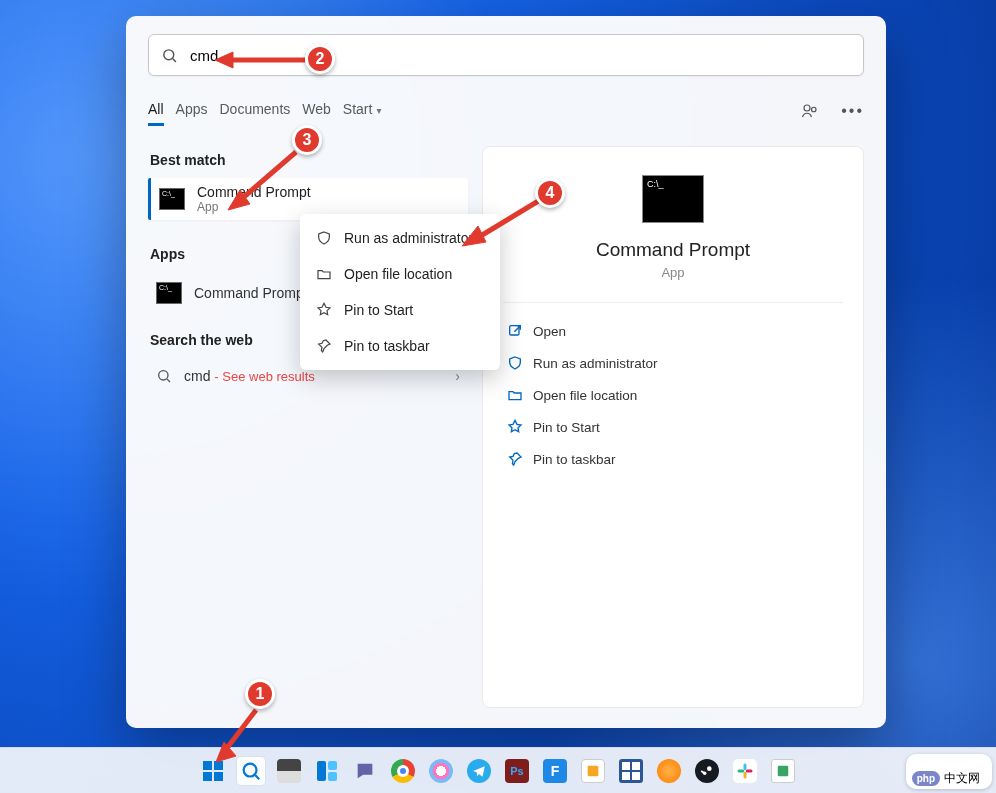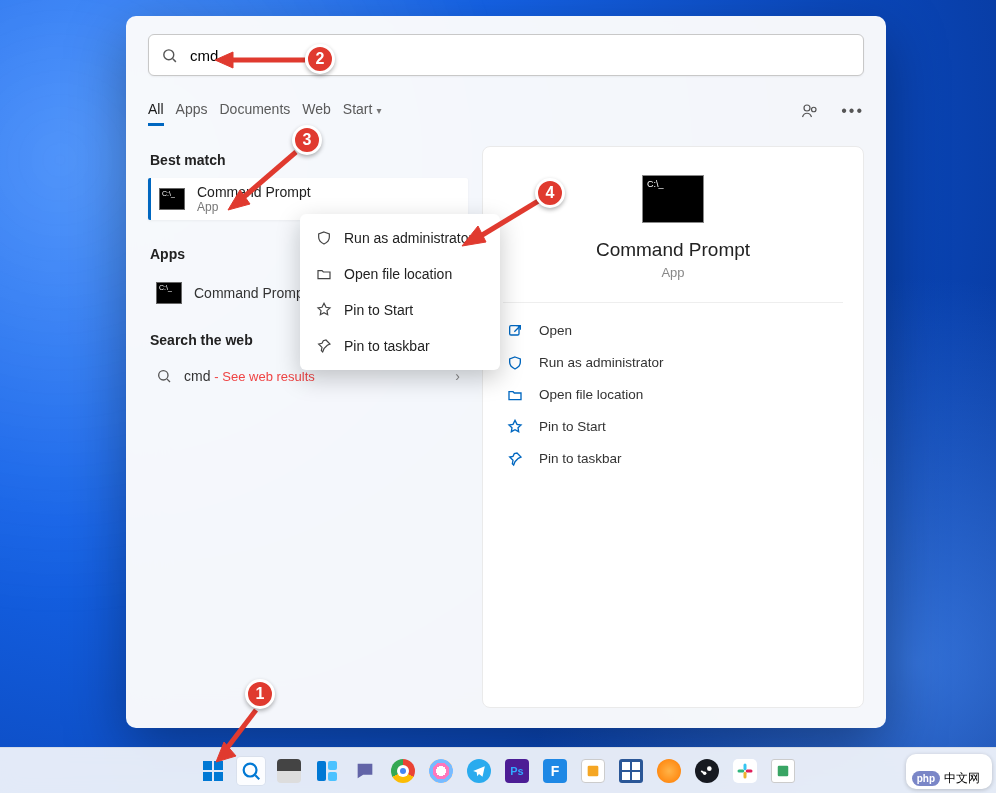--- a/index.html
+++ b/index.html
@@ -65,21 +65,21 @@
   .web-item .left{ display:flex; align-items:center; gap:12px;}
   .web-sub{ color:#ef4444; font-size:13px;}
   .chev{ color:#888; font-size:14px;}
 
   
   .preview-icon{ width:62px; height:48px; background:#000; border:1px solid #888; margin:0 auto 16px auto; position:relative;}
   .preview-icon::after{content:"C:\\_"; color:#fff; font-size:9px; position:absolute; top:3px; left:4px;}
   .preview-title{ text-align:center; font-size:19px; color:#222;}
   .preview-sub{ text-align:center; font-size:13px; color:#888; margin-top:4px; margin-bottom:22px;}
   .divider{ height:1px; background:#eee; margin:10px -2px 12px -2px;}
-  .action-row{ display:flex; align-items:flex-start; gap:16px; padding:8px 2px; font-size:13.5px; color:#333; cursor:pointer;}
+  .action-row{ display:flex; align-items:center; gap:10px; padding:8px 2px; font-size:13.5px; color:#333; cursor:pointer;}
   .action-row .ic{ width:16px; height:16px; display:flex; align-items:center; justify-content:center; color:#0067c0;}
   .action-row .ic svg{ width:16px; height:16px; }
 
   
   .context-menu{
     position:absolute; left:152px; top:68px; width:200px; background:#fff;
     border-radius:6px; box-shadow:0 8px 24px rgba(0,0,0,0.22);
     padding:6px 0; z-index:20;
   }
   .cm-item{ display:flex; align-items:center; gap:12px; padding:10px 16px; font-size:14px; color:#222; cursor:pointer;}
@@ -295,21 +295,21 @@
       <div class="sq" style="border-radius:50%;background:radial-gradient(circle,#fff 30%,#f7b 30% 50%,#7bf 50% 70%,#fb7 70%);"></div>
     </div>
   <div class="tb-icon">
       <div class="sq" style="border-radius:50%;background:#2aabee;display:flex;align-items:center;justify-content:center;">
         <svg width="14" height="14" viewBox="0 0 24 24" fill="#fff">
           <path d="M2 12l20-8-4 18-6-5-3 4-1-7z"></path>
         </svg>
       </div>
     </div>
   <div class="tb-icon">
-      <div class="sq" style="background:#4c1d95;color:#31a8ff;font-size:11px;font-weight:700;display:flex;align-items:center;justify-content:center;border-radius:4px;">Ps</div>
+      <div class="sq" style="background:#7f1d1d;color:#31a8ff;font-size:11px;font-weight:700;display:flex;align-items:center;justify-content:center;border-radius:4px;">Ps</div>
     </div>
   <div class="tb-icon">
       <div class="sq" style="background:#1e88e5;color:#fff;font-size:14px;font-weight:700;display:flex;align-items:center;justify-content:center;border-radius:4px;">F</div>
     </div>
   <div class="tb-icon">
       <div class="sq" style="background:#fff;border:1px solid #ccc;display:flex;align-items:center;justify-content:center;border-radius:4px;">
         <svg width="16" height="16" viewBox="0 0 24 24" fill="#f5a623">
           <rect x="4" y="4" width="16" height="16" rx="2"></rect>
         </svg>
       </div>

